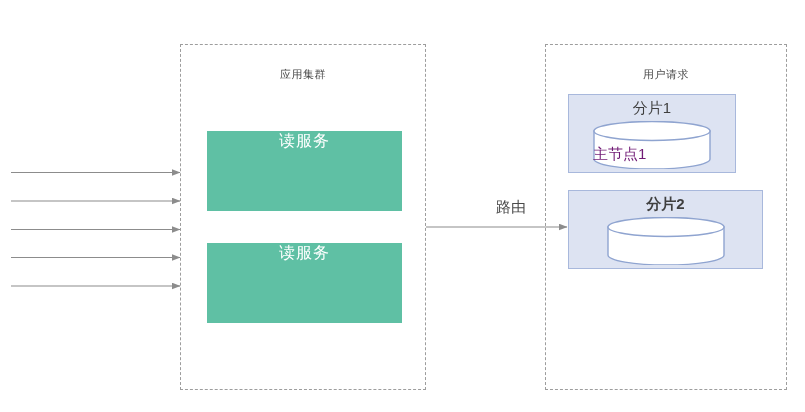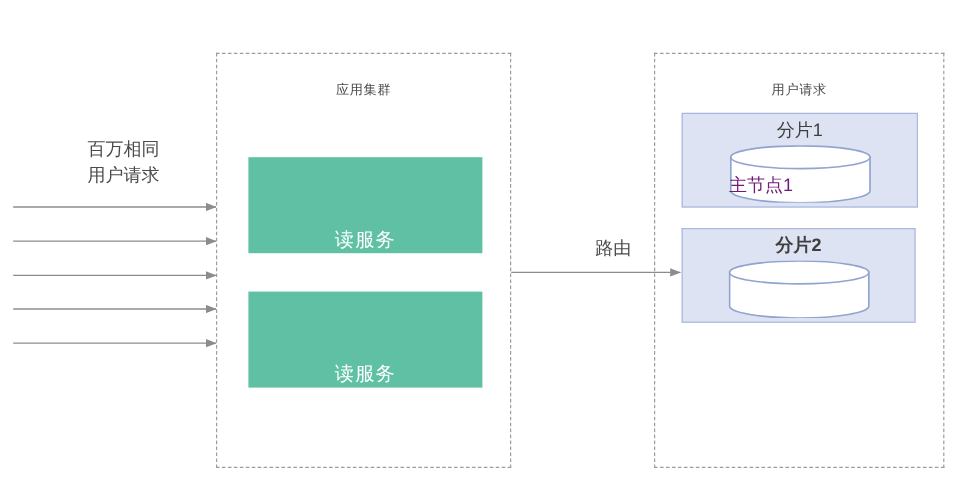--- a/index.html
+++ b/index.html
@@ -47,21 +47,21 @@
     font-size: 15px;
     line-height: 22px;
     color: #4a4a4a;
     white-space: nowrap;
   }
 
   
   .service-box {
     background: #5fc0a4;
     display: flex;
-    align-items: flex-end;
+    align-items: flex-start;
     justify-content: center;
     box-sizing: border-box;
   }
   .service-box-label {
     color: #ffffff;
     font-size: 16px;
     letter-spacing: 1px;
   }
 
   
@@ -108,44 +108,40 @@
     width: 805px;
     height: 412px;
     pointer-events: none;
   }
 </style>
 </head>
 <body>
 
 <div id="canvas">
 
-  <div class="abs req-label" style="left:44px; top:114px; width:118px;">
-    <div>百万相同</div>
-    <div>用户请求</div>
-  </div>
 
   <div class="abs cluster" style="left:180px; top:44px; width:246px; height:346px;">
     <div class="cluster-title" style="top:22px;">应用集群</div>
   </div>
 
   <div class="abs service-box" style="left:207px; top:131px; width:195px; height:80px;">
     <span class="service-box-label">读服务</span>
   </div>
 
   <div class="abs service-box" style="left:207px; top:243px; width:195px; height:80px;">
     <span class="service-box-label">读服务</span>
   </div>
 
   <div class="abs route-label" style="left:450px; top:198px; width:76px;">路由</div>
 
   <div class="abs cluster" style="left:545px; top:44px; width:242px; height:346px;">
     <div class="cluster-title" style="top:22px;">用户请求</div>
   </div>
 
-  <div class="abs shard-box" style="left:568px; top:94px; width:197px; height:79px;">
+  <div class="abs shard-box" style="left:568px; top:94px; width:168px; height:79px;">
     <div class="shard-title">分片1</div>
     <div class="db-node" style="top:26px;">
       <svg width="118" height="48" viewBox="0 0 118 48" xmlns="http://www.w3.org/2000/svg">
         <path d="M1,10 L1,38 A58,10 0 0 0 117,38 L117,10 Z" fill="#ffffff" stroke="#8fa4d0" stroke-width="1.4"></path>
         <ellipse cx="59" cy="10" rx="58" ry="9.5" fill="#ffffff" stroke="#8fa4d0" stroke-width="1.4"></ellipse>
       </svg>
       <div class="db-label" style="top:24px;">主节点1</div>
     </div>
   </div>
 

